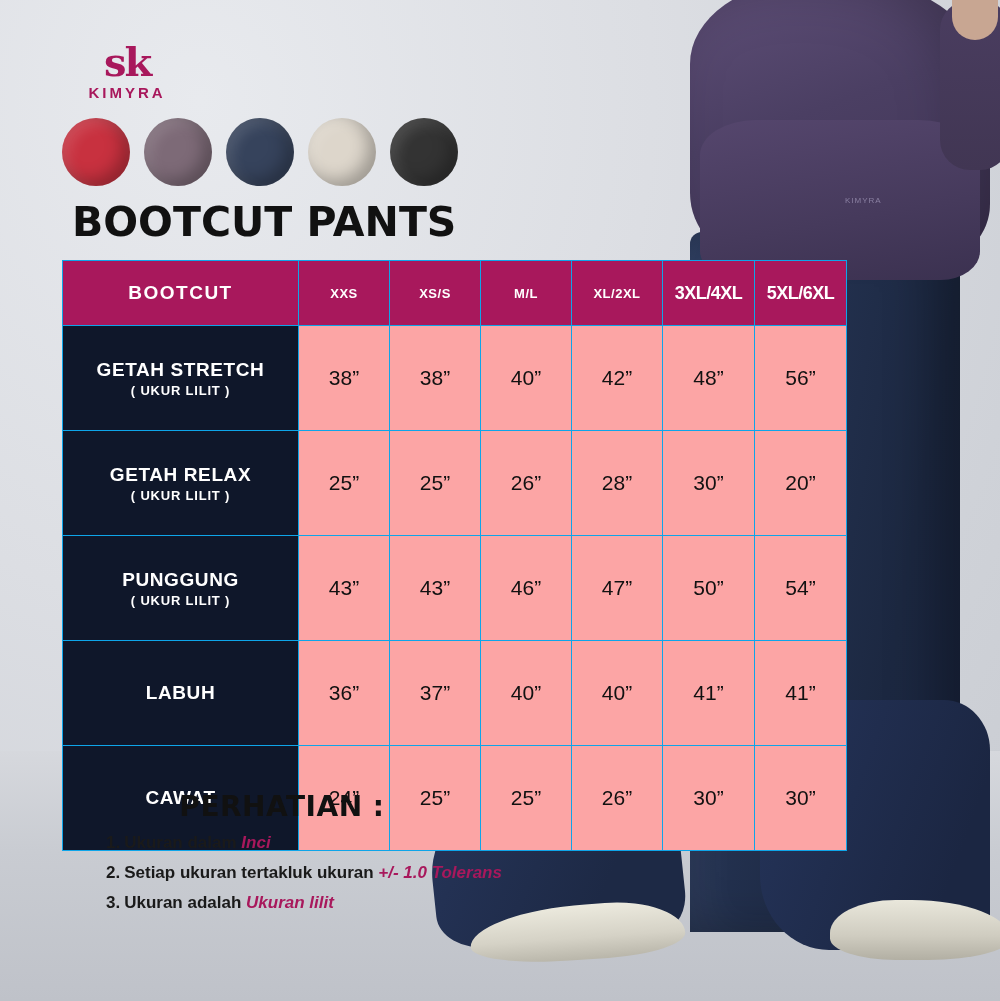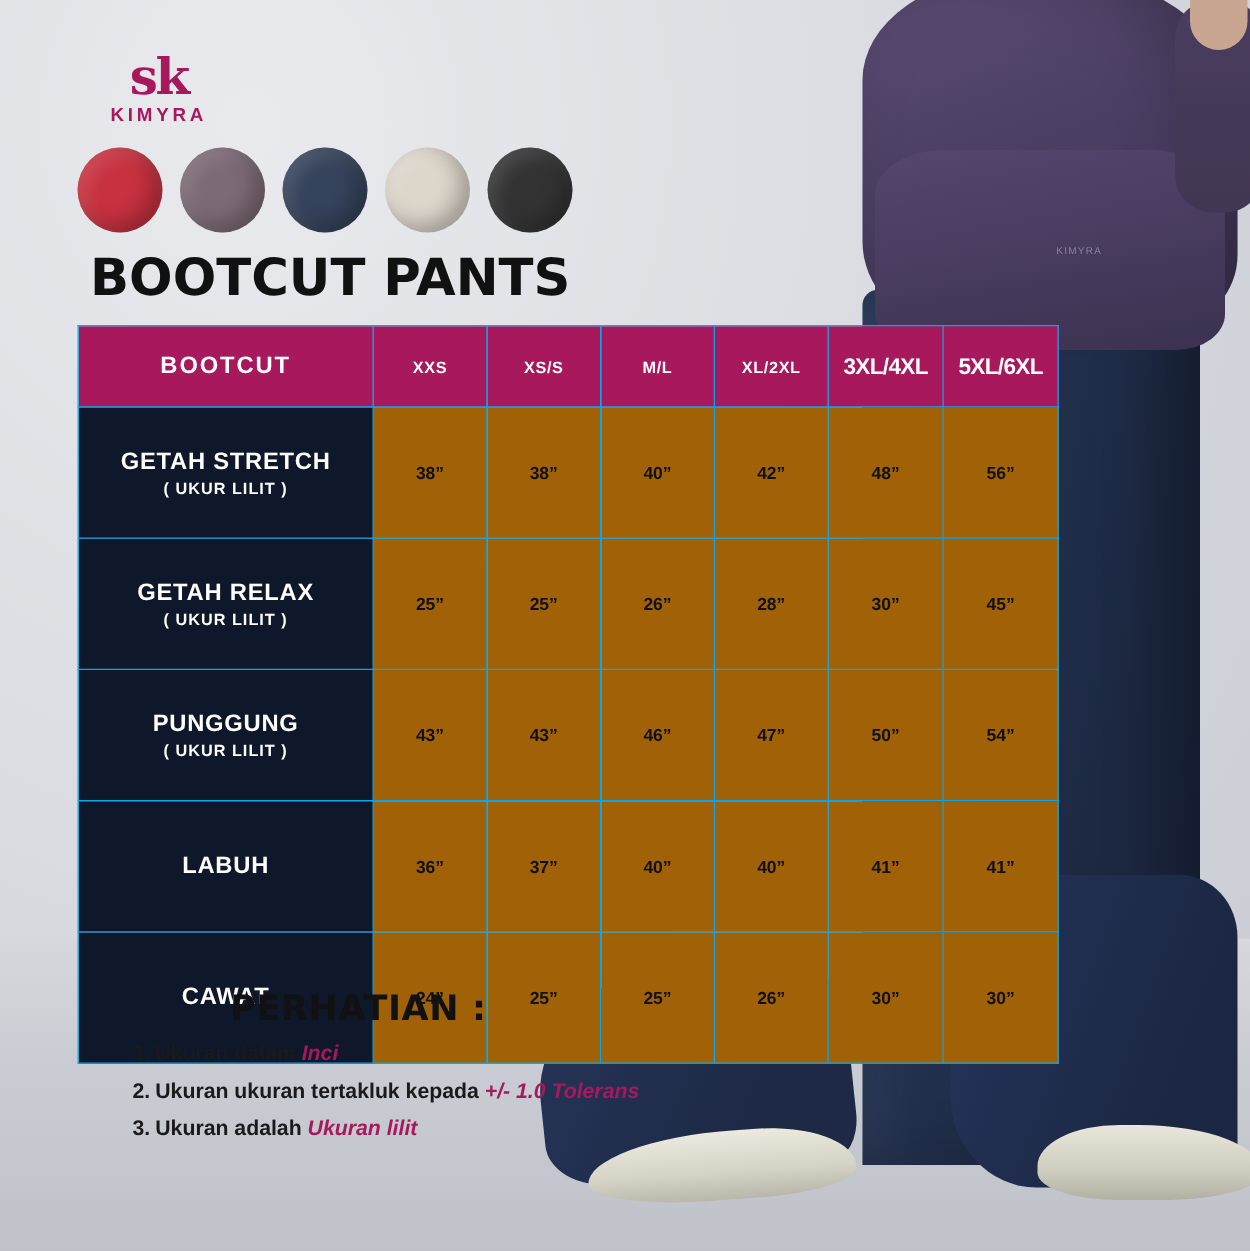--- a/index.html
+++ b/index.html
@@ -232,24 +232,24 @@
     letter-spacing: .6px;
     line-height: 22px;
   }
   .rh-sub {
     font-size: 13px;
     font-weight: bold;
     letter-spacing: .8px;
     margin-top: 2px;
   }
   tbody td.val {
-    background: #a16207;
+    background: #fca5a5;
     color: #111111;
-    font-size: 14px;
-    font-weight: bold;
+    font-size: 21px;
+    font-weight: normal;
   }
 
   
   .notes {
     position: absolute;
     left: 62px;
     top: 790px;
     color: #111111;
   }
   .notes-title {
@@ -346,21 +346,21 @@
         <tr>
           <td class="rowhead">
             <div class="rh-main">GETAH RELAX</div>
             <div class="rh-sub">( UKUR LILIT )</div>
           </td>
           <td class="val">25”</td>
           <td class="val">25”</td>
           <td class="val">26”</td>
           <td class="val">28”</td>
           <td class="val">30”</td>
-          <td class="val">45”</td>
+          <td class="val">20”</td>
         </tr>
         <tr>
           <td class="rowhead">
             <div class="rh-main">PUNGGUNG</div>
             <div class="rh-sub">( UKUR LILIT )</div>
           </td>
           <td class="val">43”</td>
           <td class="val">43”</td>
           <td class="val">46”</td>
           <td class="val">47”</td>
@@ -393,21 +393,21 @@
     </table>
 
     <div class="notes">
       <div class="notes-title">PERHATIAN :</div>
 
       <div class="note-line">
         <span class="note-num">1.</span><span>Ukuran dalam </span><span class="em-pink">Inci</span>
       </div>
 
       <div class="note-line">
-        <span class="note-num">2.</span><span>Ukuran ukuran tertakluk kepada </span><span class="em-pink">+/- 1.0 Tolerans</span>
+        <span class="note-num">2.</span><span>Setiap ukuran tertakluk ukuran </span><span class="em-pink">+/- 1.0 Tolerans</span>
       </div>
 
       <div class="note-line">
         <span class="note-num">3.</span><span>Ukuran adalah </span><span class="em-pink">Ukuran lilit</span>
       </div>
     </div>
 
   </div>
 </div>
 

